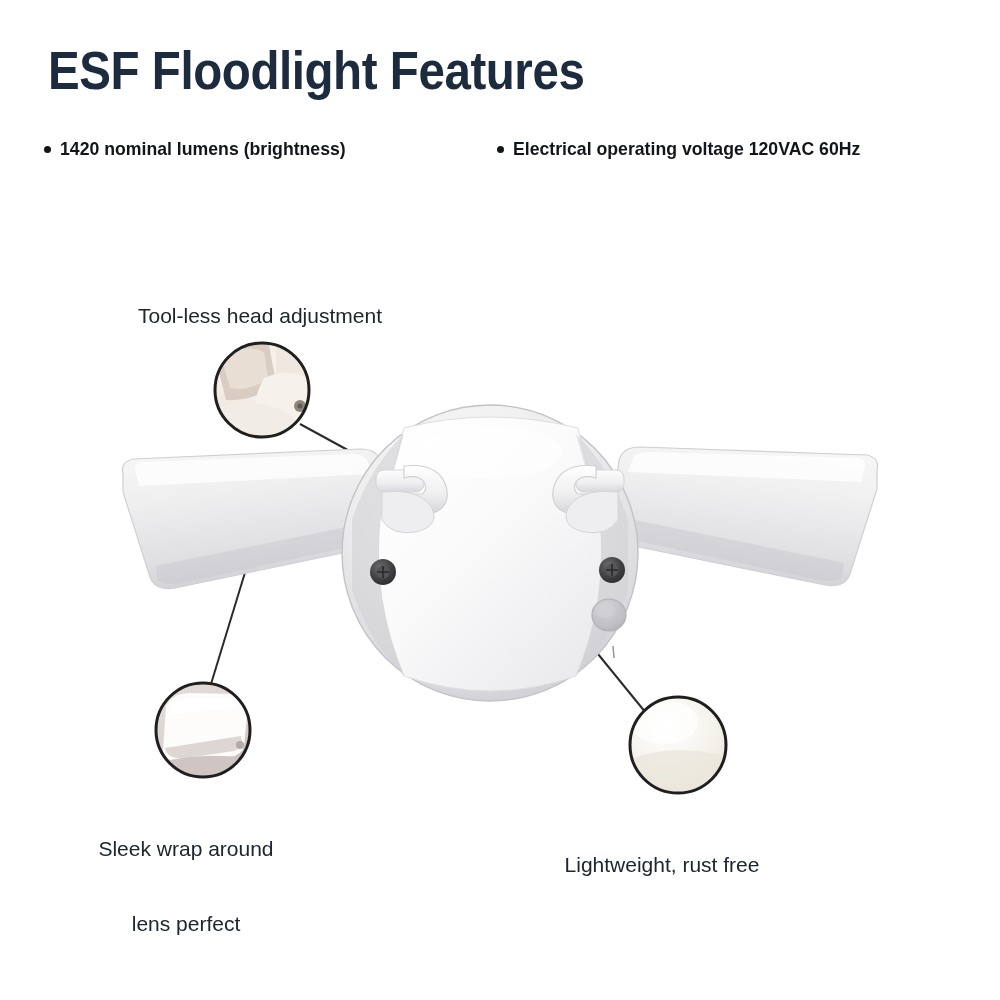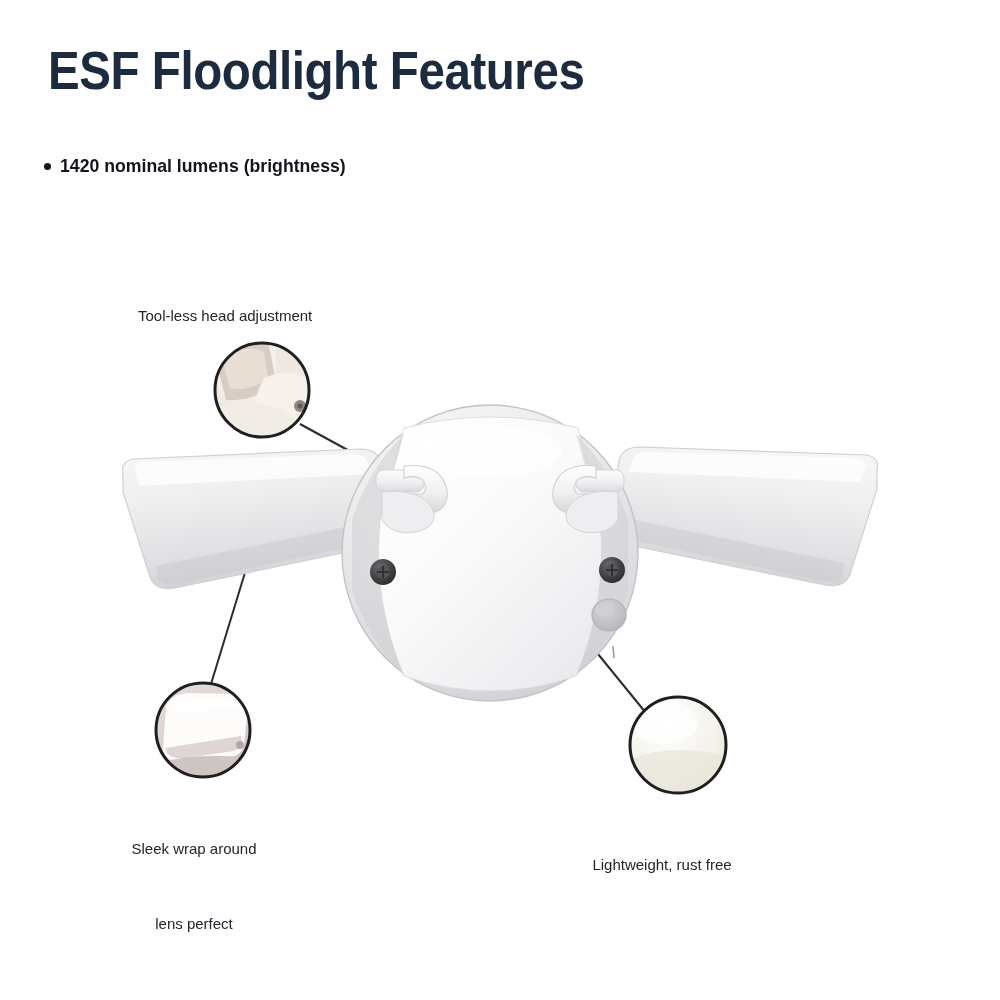--- a/index.html
+++ b/index.html
@@ -27,21 +27,21 @@
     letter-spacing: -0.5px;
     color: #1d2b3e;
     transform: scaleX(0.88);
     transform-origin: left top;
     white-space: nowrap;
   }
 
   
   .bullets {
     position: absolute;
-    top: 154px;
+    top: 137px;
     font-size: 19px;
     font-weight: bold;
     color: #12161c;
   }
   .bullets.left  { left: 44px;  width: 430px; }
   .bullets.right { left: 497px; width: 430px; }
 
   .bullet-row {
     display: flex;
     align-items: flex-start;
@@ -60,28 +60,28 @@
   .bullet-text {
     display: inline-block;
     transform: scaleX(0.93);
     transform-origin: left center;
     line-height: 24px;
   }
 
   
   .callout-label {
     position: absolute;
-    font-size: 15px;
+    font-size: 21px;
     line-height: 25px;
     font-weight: normal;
     color: #20262e;
     white-space: pre;
   }
   #callout-top-left   { left: 138px; top: 303px; }
-  #callout-bot-left   { left: 104px; top: 786px; text-align: center; width: 180px; }
+  #callout-bot-left   { left: 96px; top: 786px; text-align: center; width: 180px; }
   #callout-bot-right  { left: 542px; top: 802px; text-align: center; width: 240px; }
 
   
   .illustration {
     position: absolute;
     left: 0;
     top: 0;
     width: 1000px;
     height: 1000px;
   }
@@ -92,20 +92,24 @@
 <div class="page-title">ESF Floodlight Features</div>
 
 <div class="bullets left">
   <div class="bullet-row">
     <span class="bullet-dot"></span>
     <span class="bullet-text">1420 nominal lumens (brightness)</span>
   </div>
 </div>
 
 <div class="bullets right">
+  <div class="bullet-row">
+    <span class="bullet-dot"></span>
+    <span class="bullet-text">Electrical operating voltage 120VAC 60Hz</span>
+  </div>
 </div>
 
 <svg class="illustration" viewBox="0 0 1000 1000">
   <defs>
 
     <linearGradient id="gLeftHead" x1="0" y1="0" x2="0.25" y2="1">
       <stop offset="0%" stop-color="#f7f7f8"></stop>
       <stop offset="38%" stop-color="#efeff0"></stop>
       <stop offset="78%" stop-color="#e0e0e3"></stop>
       <stop offset="100%" stop-color="#d2d2d6"></stop>

